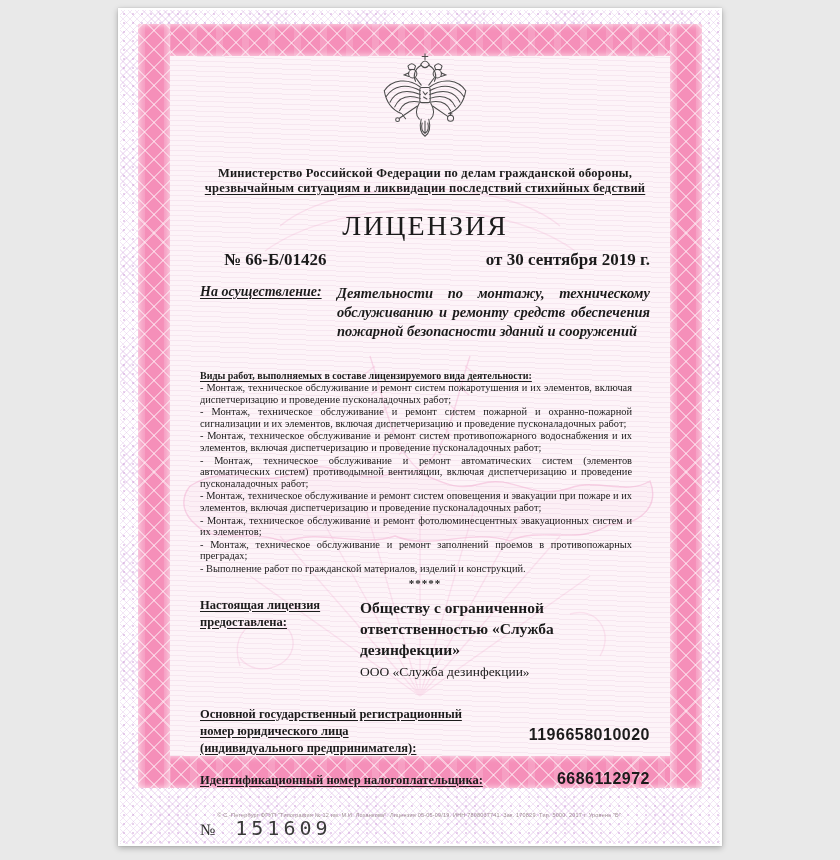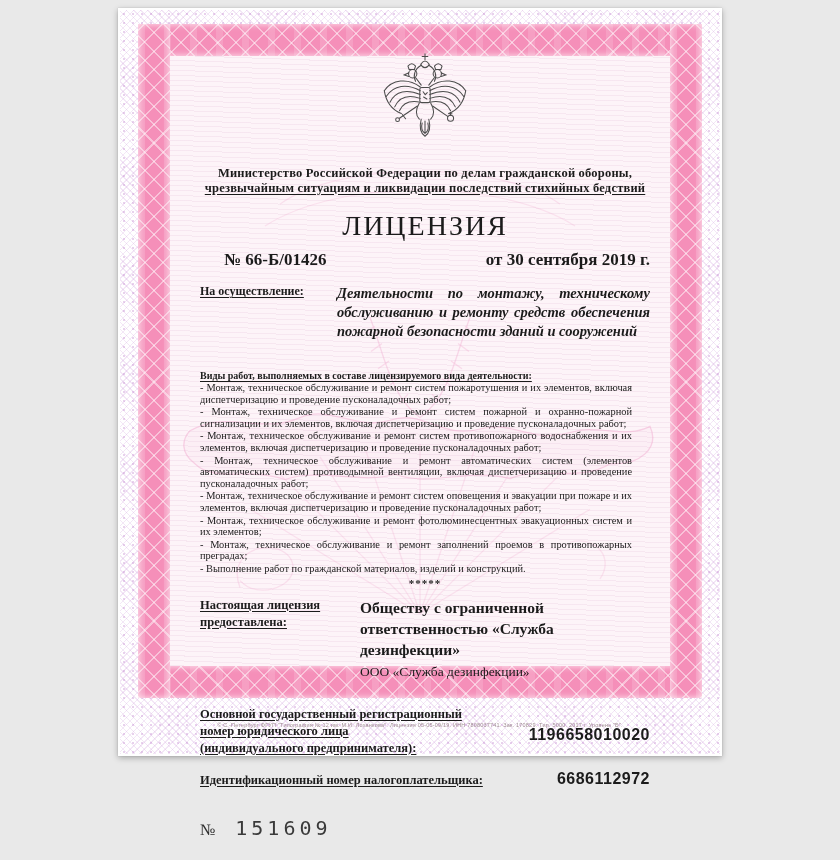--- a/index.html
+++ b/index.html
@@ -1,18 +1,18 @@
 <!DOCTYPE html>
 <html><head>
 <meta charset="utf-8">
 <style>
   html,body{margin:0;padding:0;}
   body{font-family:"Liberation Serif", serif; background:#e9e9e9;}
   .stage{position:relative;width:840px;height:860px;background:#e9e9e9;overflow:hidden;}
-  .paper{position:absolute;left:118px;top:8px;width:604px;height:748px;background:#ffffff;
+  .paper{position:absolute;left:118px;top:8px;width:604px;height:838px;background:#ffffff;
          box-shadow:0 2px 6px rgba(0,0,0,.28), 0 0 1px rgba(0,0,0,.2);}
   
   .lace{position:absolute;inset:2px;
     background-image:
       radial-gradient(circle 2px at 4px 4px, rgba(198,142,210,.40) 40%, transparent 45%),
       repeating-linear-gradient(45deg, rgba(208,158,220,.25) 0 1px, transparent 1px 5px),
       repeating-linear-gradient(-45deg, rgba(208,158,220,.25) 0 1px, transparent 1px 5px);
     background-size:9px 9px, auto, auto;}
   
   .band{position:absolute;background-color:#f58fb9;
@@ -33,21 +33,21 @@
   .content{position:absolute;inset:0;padding:0 20px 0 30px;color:#1b1b1b;}
 
   .eagle{display:block;margin:-4px auto 0 auto;width:96px;height:106px;}
   .ministry{margin-top:8px;text-align:center;font-weight:bold;font-size:12.5px;line-height:14.5px;letter-spacing:.2px;}
   .ministry .u{text-decoration:underline;text-underline-offset:2px;}
   .title{margin-top:15px;text-align:center;font-weight:normal;font-size:28px;letter-spacing:2px;}
   .numrow{margin-top:8px;display:flex;justify-content:space-between;font-weight:bold;font-size:17px;}
   .numrow .lic-no{padding-left:24px;}
 
   .purpose{margin-top:14px;display:flex;}
-  .purpose-label{flex:0 0 137px;font-weight:bold;font-size:12px;text-decoration:underline;text-underline-offset:2px;}
+  .purpose-label{flex:0 0 137px;font-weight:bold;font-size:14px;text-decoration:underline;text-underline-offset:2px;font-style:italic;}
   .purpose-text{flex:1;font-weight:bold;font-style:italic;font-size:14.5px;line-height:19px;text-align:justify;}
 
   .works-h{margin-top:29px;font-weight:bold;font-size:10px;text-decoration:underline;text-underline-offset:2px;}
   .works p{margin:1px 18px 0 0;font-size:10.4px;line-height:11.6px;text-align:justify;}
   .stars{margin-top:2px;text-align:center;font-weight:bold;font-size:11px;letter-spacing:1px;}
 
   .grant{margin-top:8px;display:flex;}
   .grant-label{flex:0 0 160px;font-weight:bold;font-size:12.5px;line-height:17px;}
   .grant-label div{text-decoration:underline;text-underline-offset:2px;}
   .grant-body{flex:1;}

